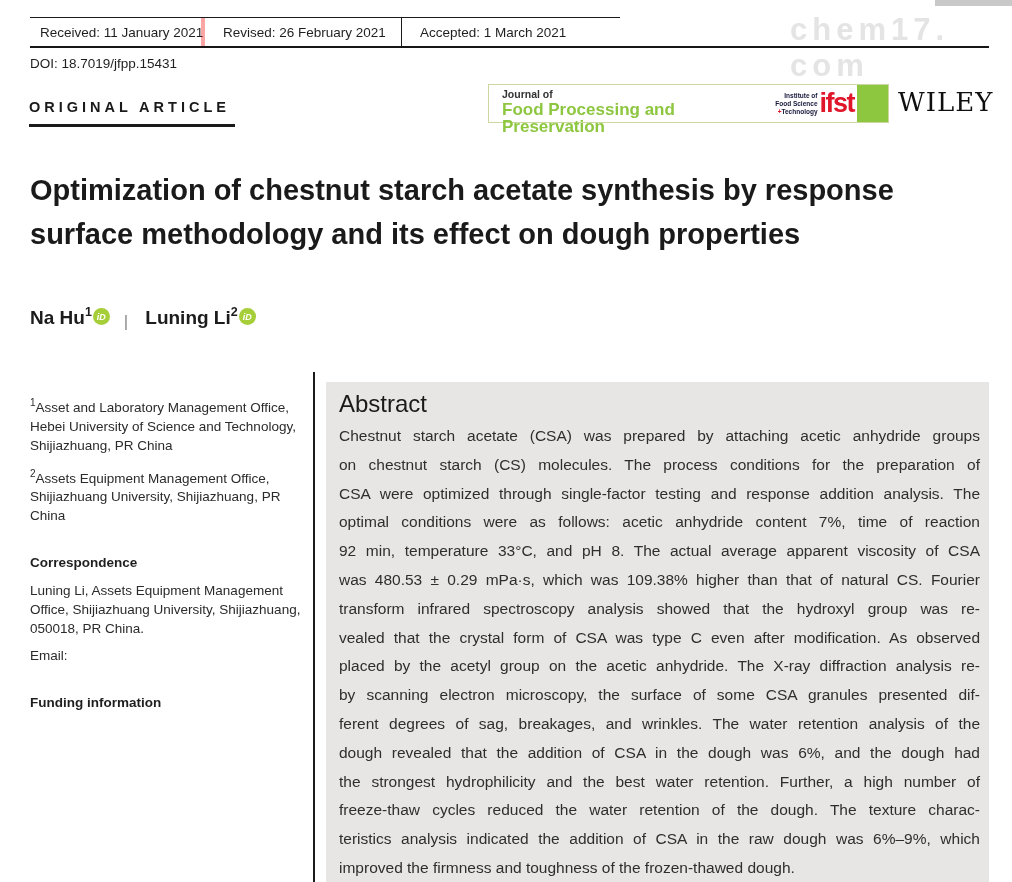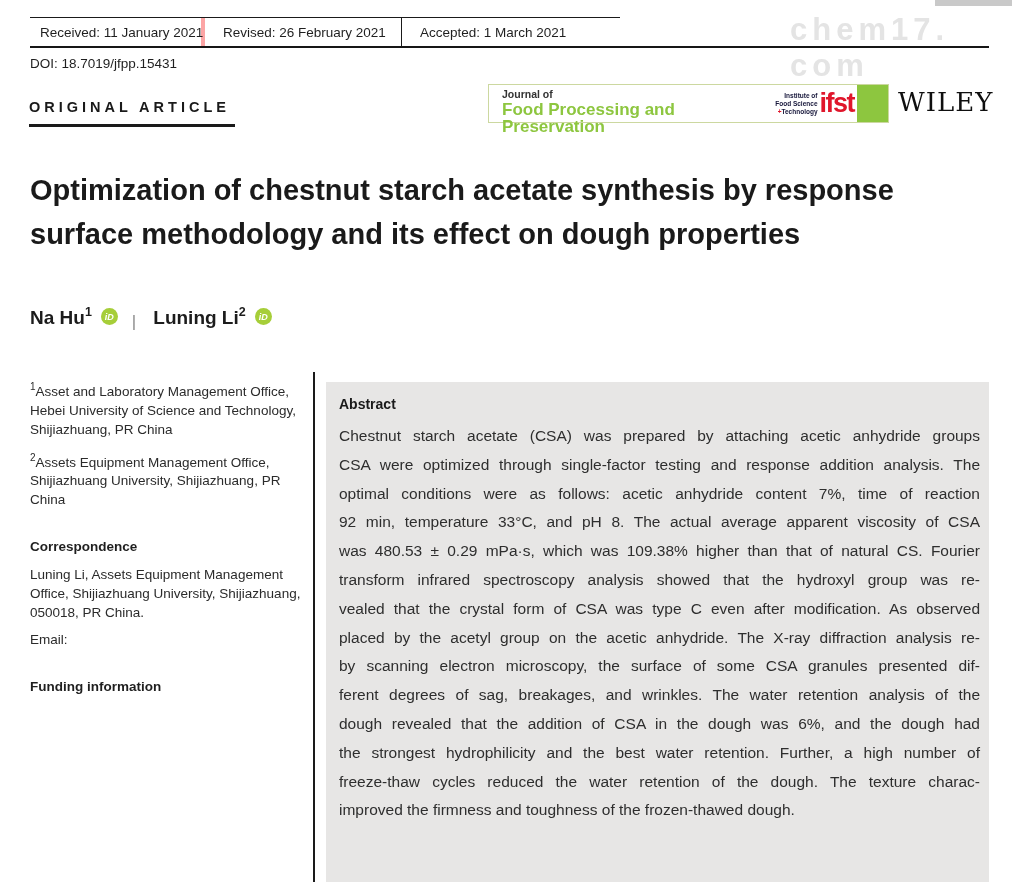--- a/index.html
+++ b/index.html
@@ -32,34 +32,34 @@
   .banner-green{width:31px;background:#8dc63f;}
 
   .wiley{position:absolute;left:898px;top:87px;font-family:"DejaVu Serif",serif;font-size:26px;letter-spacing:1px;color:#0f0f0f;font-weight:500;}
 
   .title{position:absolute;left:30px;top:168px;width:960px;font-size:29px;font-weight:bold;line-height:44px;color:#1a1a1a;}
 
   .authors{position:absolute;left:30px;top:302px;display:flex;align-items:flex-end;height:30px;}
   .author{display:flex;align-items:flex-start;}
   .author-name{font-size:19px;font-weight:bold;color:#1c1c1c;line-height:28px;}
   .author-sup{font-size:12.5px;font-weight:bold;color:#1c1c1c;position:relative;top:1px;}
-  .orcid{width:17px;height:17px;border-radius:50%;background:#a6ce39;color:#ffffff;font-size:9px;font-weight:bold;font-style:italic;display:inline-flex;align-items:center;justify-content:center;margin-left:9px;margin-top:4px;}
+  .orcid{width:17px;height:17px;border-radius:50%;background:#a6ce39;color:#ffffff;font-size:9px;font-weight:bold;font-style:italic;display:inline-flex;align-items:center;justify-content:center;margin-left:1px;margin-top:4px;}
   .author-sep{color:#8a8a8a;font-size:17px;font-weight:300;margin:0 17px 0 14px;}
 
-  .left-col{position:absolute;left:30px;top:377px;width:276px;font-size:13.5px;line-height:19px;color:#2b2b2b;}
+  .left-col{position:absolute;left:30px;top:393px;width:276px;font-size:13.5px;line-height:19px;color:#2b2b2b;}
   .left-col p{margin:0 0 9px 0;}
   .left-col sup{font-size:10px;}
   .col-heading{font-weight:bold;color:#1f1f1f;margin:0;}
   .gap-top{margin-top:28px !important;}
   .email-line{margin-top:0;}
 
   .divider{position:absolute;left:313px;top:372px;width:1.5px;height:510px;background:#1a1a1a;}
 
   .abstract{position:absolute;left:326px;top:382px;width:663px;height:500px;background:#e7e6e5;box-sizing:border-box;padding:9px 9px 0 13px;}
-  .abstract-heading{font-size:14px;font-weight:bold;color:#1a1a1a;line-height:26px;margin:0 0 5px 0;}
+  .abstract-heading{font-size:24px;font-weight:normal;color:#1a1a1a;line-height:26px;margin:0 0 5px 0;}
   .abs-line{font-size:15.5px;line-height:28.8px;color:#2e2e2e;text-align:justify;text-align-last:justify;}
   .abs-line.last{text-align-last:left;}
 </style>
 </head>
 <body>
 
 <div class="page">
 
   <div class="corner-bar"></div>
   <div class="watermark">chem17. com</div>
@@ -122,28 +122,30 @@
     <p class="email-line">Email:</p>
 
     <p class="col-heading gap-top">Funding information</p>
   </div>
 
   <div class="divider"></div>
 
   <div class="abstract">
     <div class="abstract-heading">Abstract</div>
     <div class="abs-line">Chestnut starch acetate (CSA) was prepared by attaching acetic anhydride groups</div>
+    <div class="abs-line">on chestnut starch (CS) molecules. The process conditions for the preparation of</div>
     <div class="abs-line">CSA were optimized through single-factor testing and response addition analysis. The</div>
     <div class="abs-line">optimal conditions were as follows: acetic anhydride content 7%, time of reaction</div>
     <div class="abs-line">92 min, temperature 33°C, and pH 8. The actual average apparent viscosity of CSA</div>
     <div class="abs-line">was 480.53 ± 0.29 mPa·s, which was 109.38% higher than that of natural CS. Fourier</div>
     <div class="abs-line">transform infrared spectroscopy analysis showed that the hydroxyl group was re-</div>
     <div class="abs-line">vealed that the crystal form of CSA was type C even after modification. As observed</div>
     <div class="abs-line">placed by the acetyl group on the acetic anhydride. The X-ray diffraction analysis re-</div>
     <div class="abs-line">by scanning electron microscopy, the surface of some CSA granules presented dif-</div>
     <div class="abs-line">ferent degrees of sag, breakages, and wrinkles. The water retention analysis of the</div>
     <div class="abs-line">dough revealed that the addition of CSA in the dough was 6%, and the dough had</div>
     <div class="abs-line">the strongest hydrophilicity and the best water retention. Further, a high number of</div>
     <div class="abs-line">freeze-thaw cycles reduced the water retention of the dough. The texture charac-</div>
+    <div class="abs-line">teristics analysis indicated the addition of CSA in the raw dough was 6%–9%, which</div>
     <div class="abs-line last">improved the firmness and toughness of the frozen-thawed dough.</div>
   </div>
 
 </div>
 
 </body></html>

